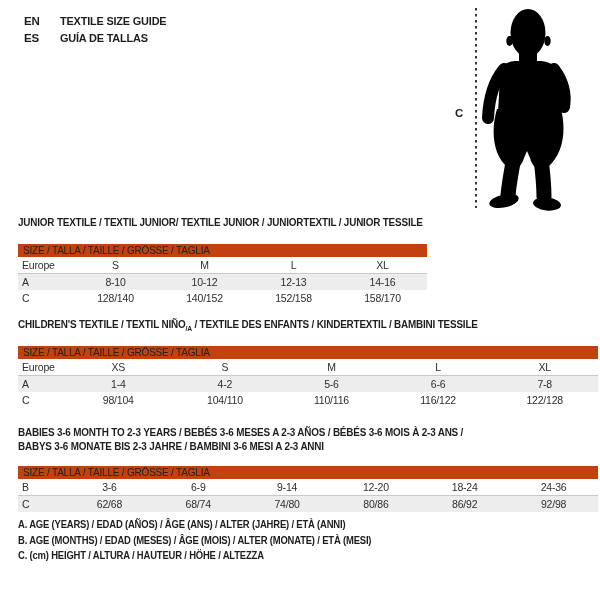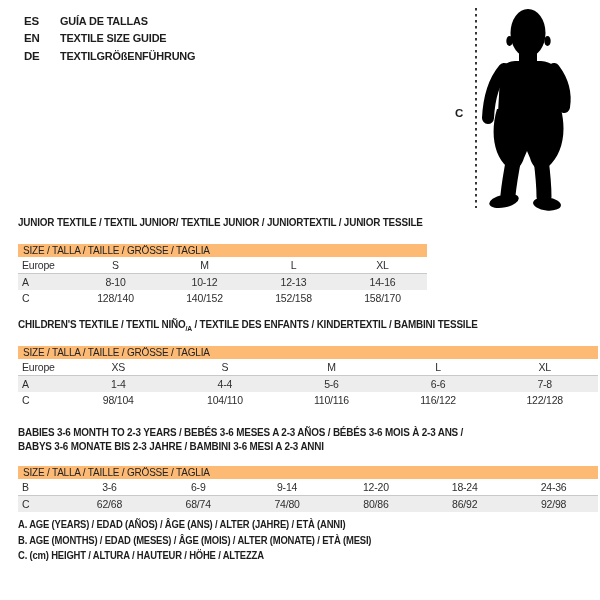--- a/index.html
+++ b/index.html
@@ -17,46 +17,42 @@
   .fig-c{position:absolute;left:455px;top:107px;font-size:11.5px;font-weight:bold;}
   .fig-baby{position:absolute;left:477px;top:5px;}
   
   .sec-title{position:absolute;left:18px;font-size:11px;font-weight:bold;white-space:nowrap;
              transform:scaleX(.9);transform-origin:left top;line-height:14px;}
   .sec-title sub{font-size:7.5px;}
   .st{position:absolute;border-collapse:collapse;table-layout:fixed;}
   .st td{height:16px;font-size:10.5px;color:#2e2e2e;text-align:center;padding:0;
          white-space:nowrap;overflow:hidden;}
   .st td.lab{text-align:left;padding-left:4px;}
-  .st tr.bar td{height:13px;font-size:10px;background:#fdba74;color:#222;
+  .st tr.bar td{height:13px;font-size:10px;background:#c2410c;color:#222;
                 text-align:left;padding-left:5px;}
   .st tr.cols td, .st tr.first td{border-bottom:1px solid #c9c9c9;}
   .st tr.alt td{background:#ededed;}
   
   .foot{position:absolute;left:18px;top:517px;}
   .foot-line{font-size:10.5px;font-weight:bold;line-height:15.6px;white-space:nowrap;
              transform:scaleX(.9);transform-origin:left top;}
 </style>
 </head>
 <body>
 
 <div class="sheet">
 
   <div class="langs">
     <div class="lang-row">
-      <span class="lang-code">ES</span>
-      <span class="lang-text">GUÍA DE TALLAS</span>
-    </div>
-    <div class="lang-row">
       <span class="lang-code">EN</span>
       <span class="lang-text">TEXTILE SIZE GUIDE</span>
     </div>
     <div class="lang-row">
-      <span class="lang-code">DE</span>
-      <span class="lang-text">TEXTILGRÖßENFÜHRUNG</span>
+      <span class="lang-code">ES</span>
+      <span class="lang-text">GUÍA DE TALLAS</span>
     </div>
   </div>
 
   <span class="fig-c">C</span>
   <svg class="fig-dash" width="4" height="204" viewBox="0 0 4 204">
     <line x1="2" y1="2" x2="2" y2="202" stroke="#383838" stroke-width="2" stroke-dasharray="2.5 3.5"></line>
   </svg>
   <svg class="fig-baby" width="105" height="210" viewBox="0 0 105 210">
     <g fill="#000000">
       <ellipse cx="51" cy="28" rx="17.5" ry="24"></ellipse>
@@ -129,21 +125,21 @@
       <td class="lab">Europe</td>
       <td>XS</td>
       <td>S</td>
       <td>M</td>
       <td>L</td>
       <td>XL</td>
     </tr>
     <tr class="alt">
       <td class="lab">A</td>
       <td>1-4</td>
-      <td>4-4</td>
+      <td>4-2</td>
       <td>5-6</td>
       <td>6-6</td>
       <td>7-8</td>
     </tr>
     <tr>
       <td class="lab">C</td>
       <td>98/104</td>
       <td>104/110</td>
       <td>110/116</td>
       <td>116/122</td>

